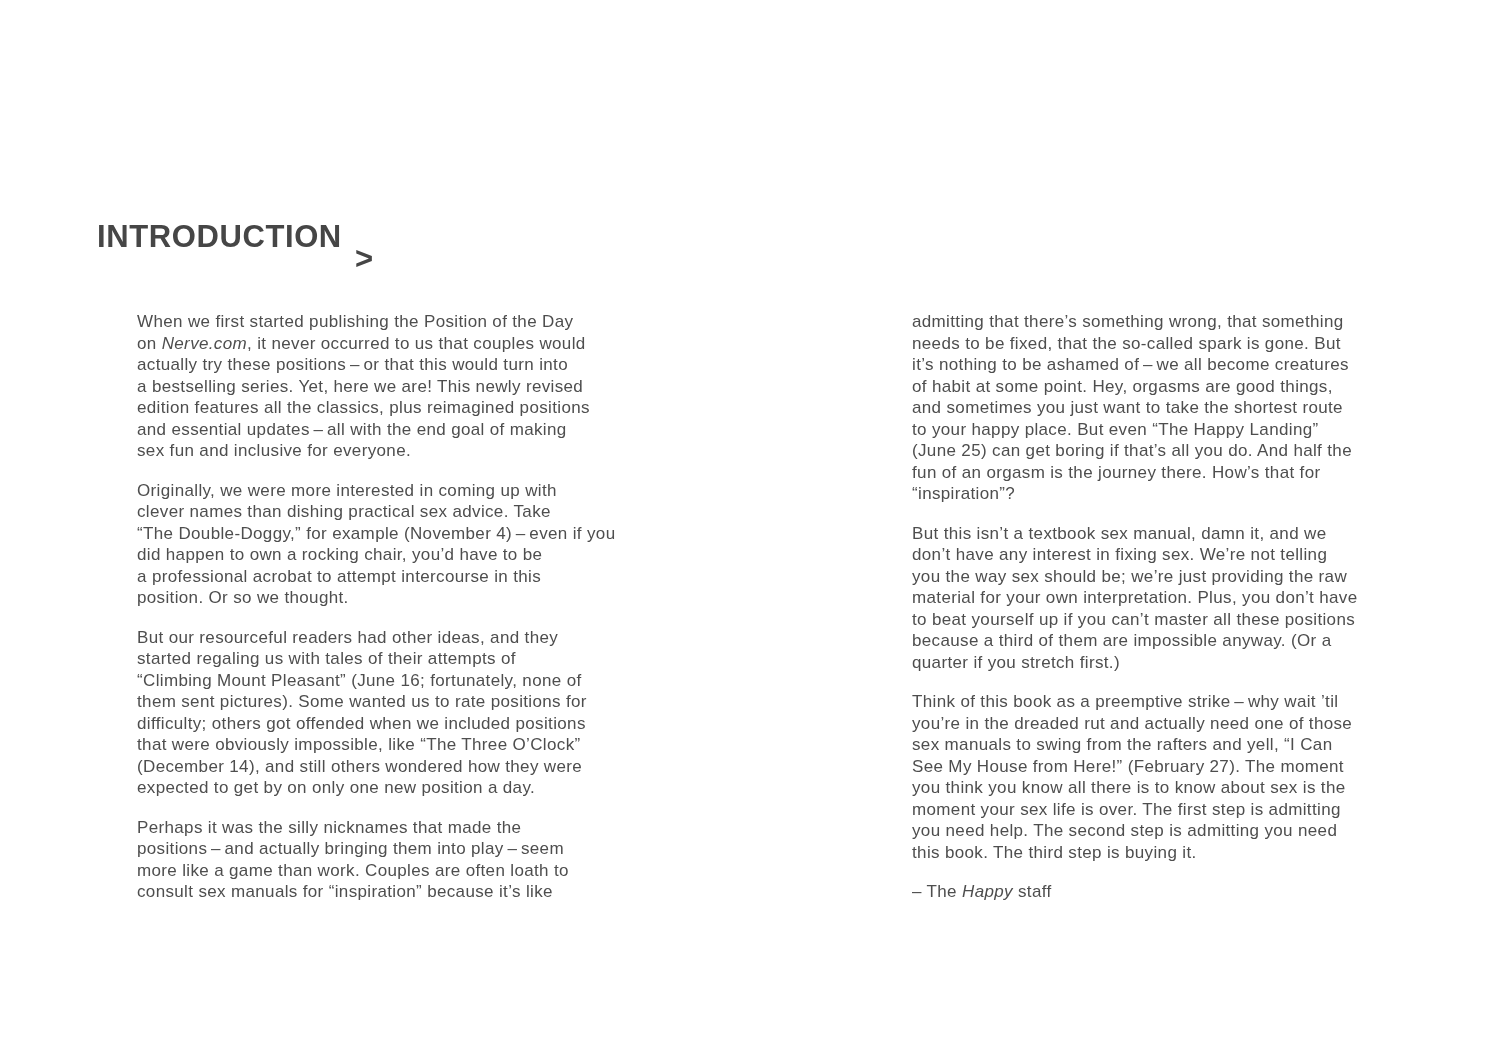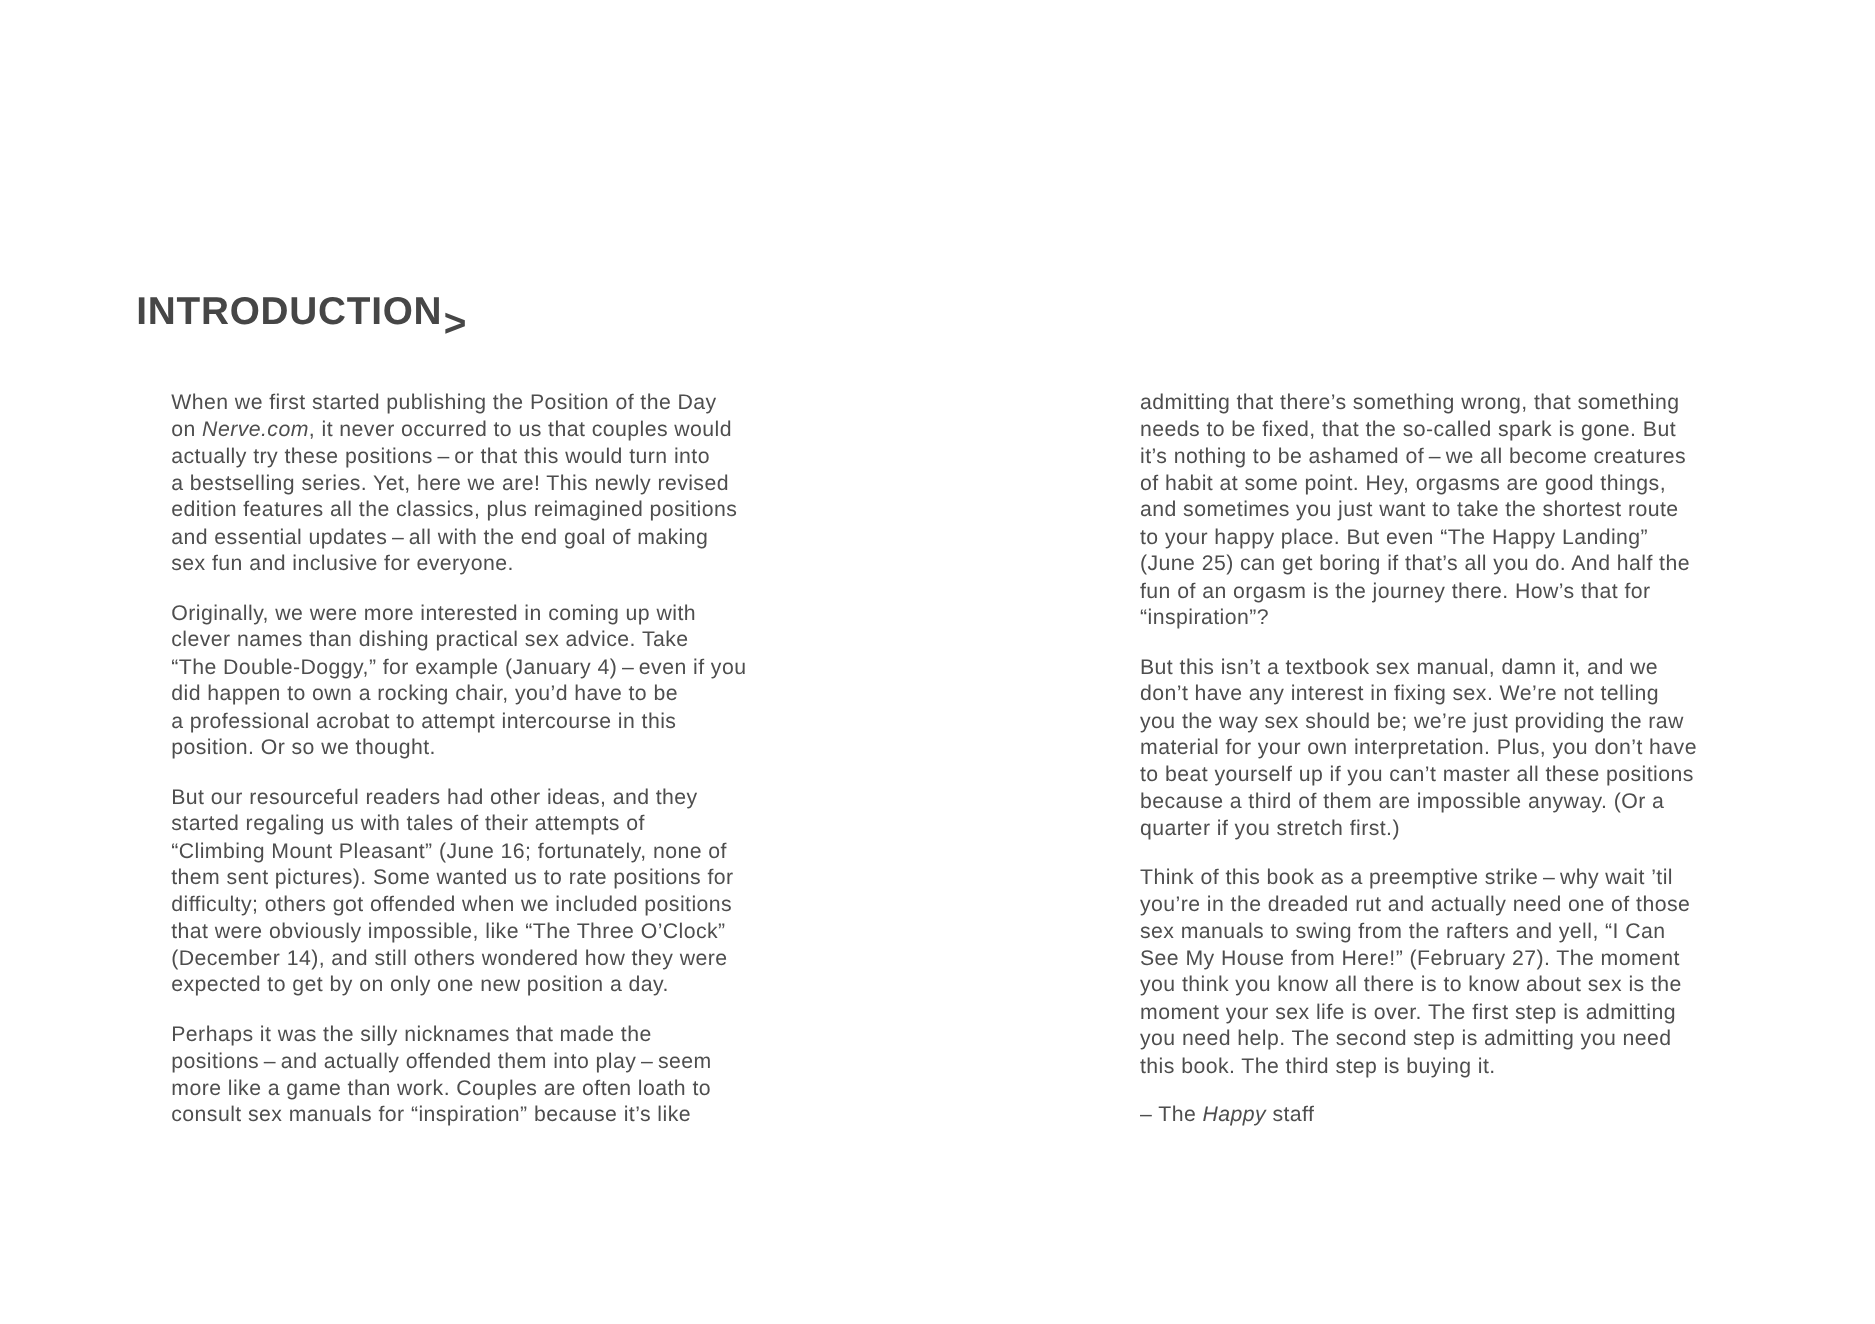--- a/index.html
+++ b/index.html
@@ -14,21 +14,21 @@
   }
   .page {
     position: absolute;
     inset: 0;
     background: var(--page-bg, #ffffff);
   }
   .page-title {
     position: absolute;
     left: 97px;
     top: 219px;
-    margin: 12px;
+    margin: 0;
     font-size: 31px;
     line-height: 36px;
     font-weight: bold;
     letter-spacing: 0.6px;
     color: var(--title-text, #464646);
   }
   .title-arrow {
     position: absolute;
     left: 355px;
     top: 241px;
@@ -68,34 +68,34 @@
   <div class="col col-left">
     <p class="para">When we first started publishing the Position of the Day
 on <em>Nerve.com</em>, it never occurred to us that couples would
 actually try these positions – or that this would turn into
 a bestselling series. Yet, here we are! This newly revised
 edition features all the classics, plus reimagined positions
 and essential updates – all with the end goal of making
 sex fun and inclusive for everyone.</p>
     <p class="para">Originally, we were more interested in coming up with
 clever names than dishing practical sex advice. Take
-“The Double-Doggy,” for example (January 4) – even if you
+“The Double-Doggy,” for example (November 4) – even if you
 did happen to own a rocking chair, you’d have to be
 a professional acrobat to attempt intercourse in this
 position. Or so we thought.</p>
     <p class="para">But our resourceful readers had other ideas, and they
 started regaling us with tales of their attempts of
 “Climbing Mount Pleasant” (June 16; fortunately, none of
 them sent pictures). Some wanted us to rate positions for
 difficulty; others got offended when we included positions
 that were obviously impossible, like “The Three O’Clock”
 (December 14), and still others wondered how they were
 expected to get by on only one new position a day.</p>
     <p class="para">Perhaps it was the silly nicknames that made the
-positions – and actually offended them into play – seem
+positions – and actually bringing them into play – seem
 more like a game than work. Couples are often loath to
 consult sex manuals for “inspiration” because it’s like</p>
   </div>
 
   <div class="col col-right">
     <p class="para">admitting that there’s something wrong, that something
 needs to be fixed, that the so-called spark is gone. But
 it’s nothing to be ashamed of – we all become creatures
 of habit at some point. Hey, orgasms are good things,
 and sometimes you just want to take the shortest route

